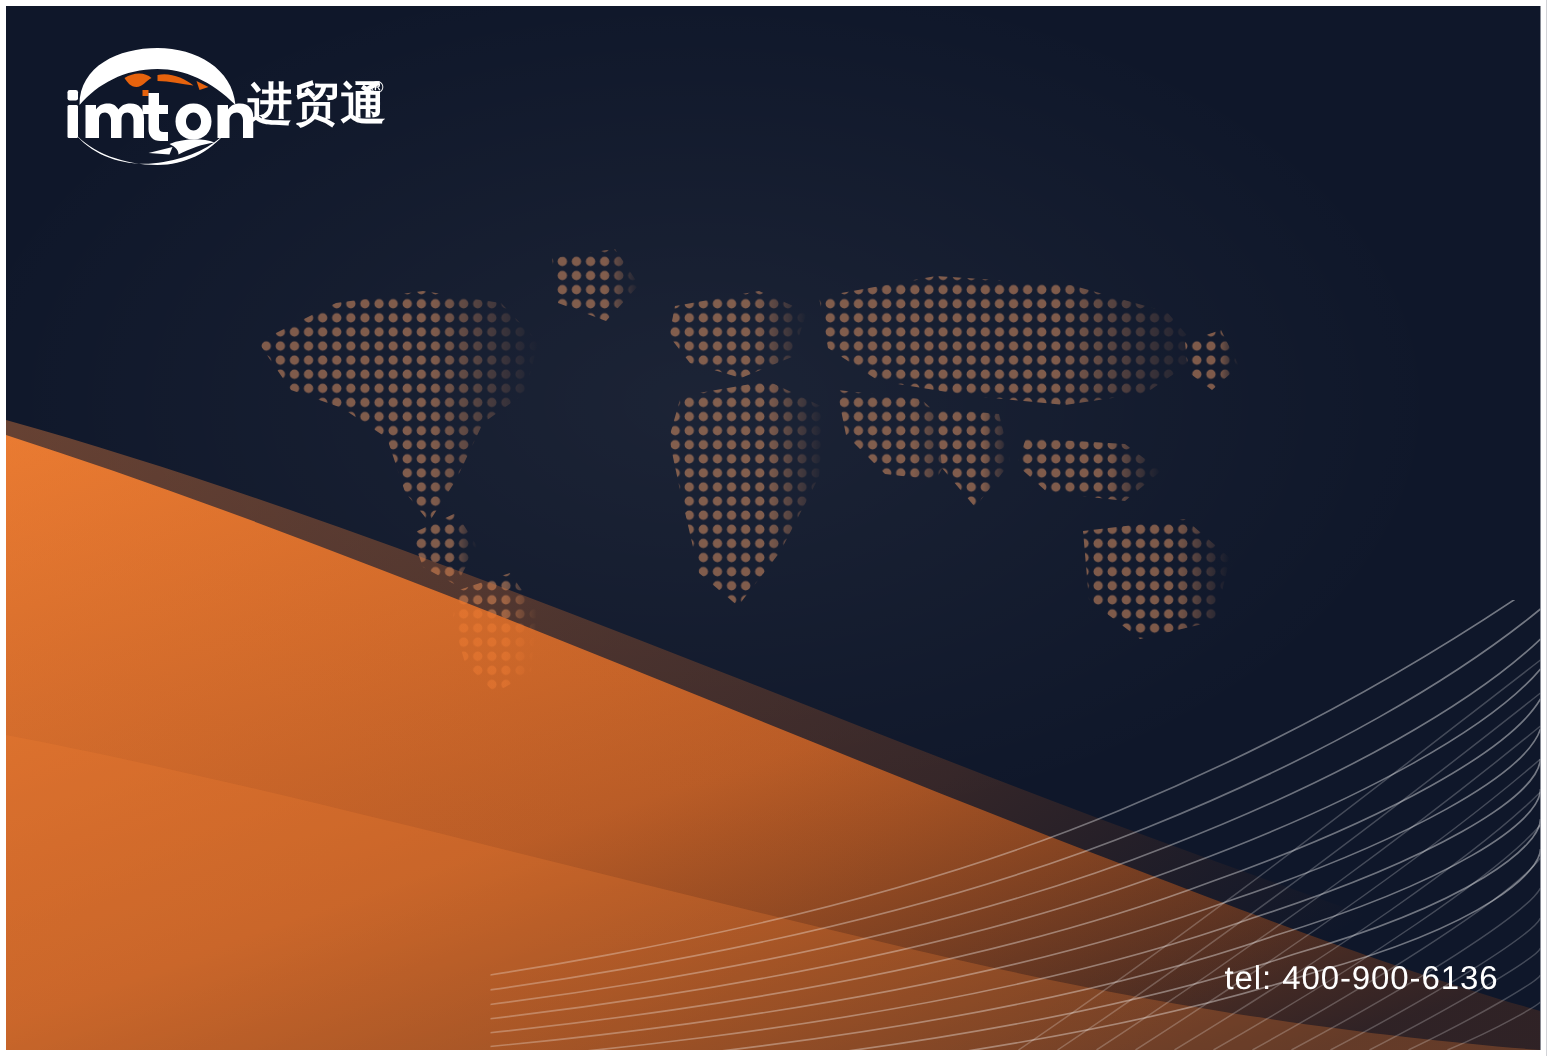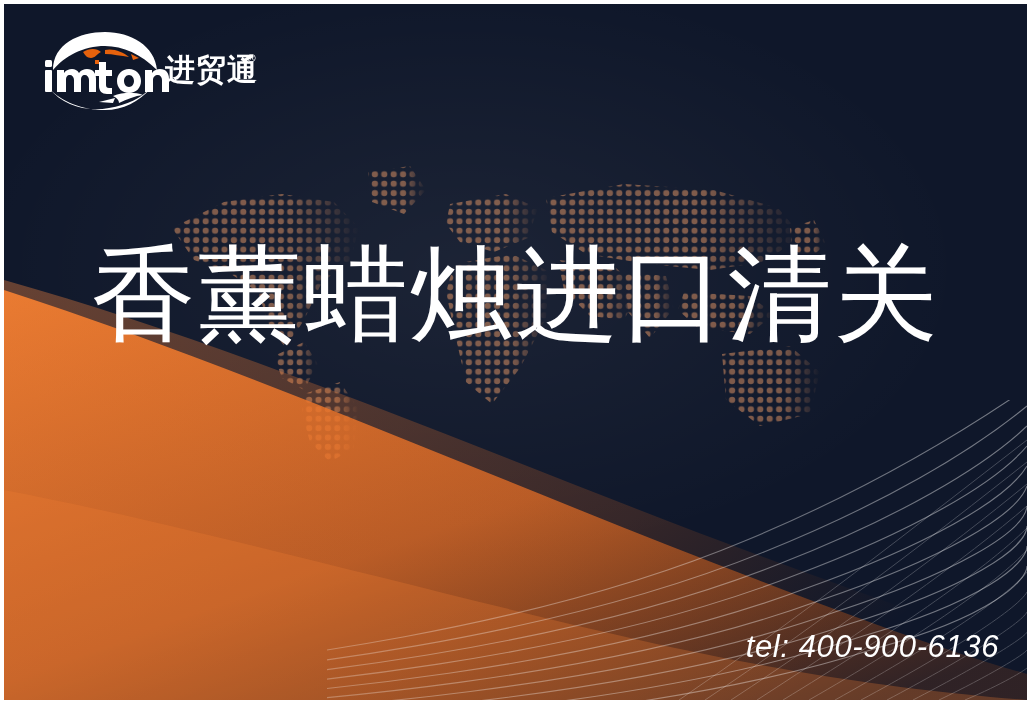--- a/index.html
+++ b/index.html
@@ -53,24 +53,23 @@
     text-align:center;color:#ffffff;
     font-family:"DejaVu Sans","Liberation Sans",sans-serif;
     font-weight:400;font-size:104px;line-height:130px;
     letter-spacing:2px;white-space:nowrap;
   }
   #headline .ln{display:block;}
 
   
   #tel{
     position:absolute;right:28px;bottom:35px;
-    color:#ffffff;font-size:31px;letter-spacing:.6px;
+    color:#ffffff;font-size:22px;letter-spacing:.6px;
     font-family:"Liberation Sans","DejaVu Sans",sans-serif;
     white-space:nowrap;
-    font-style:italic;
   }
 </style>
 </head>
 <body>
 
 <div id="poster">
   <div id="canvas">
 
     <div id="bg-glow"></div>
 
@@ -203,19 +202,18 @@
             <path d="M90,39 c7,0 12,5 12,12 c0,7 -5,12 -12,12 c-7,0 -12,-5 -12,-12 c0,-7 5,-12 12,-12 z m0,6 c-3,0 -5,3 -5,6 c0,3 2,6 5,6 c3,0 5,-3 5,-6 c0,-3 -2,-6 -5,-6 z"></path>
             <path d="M106,40 h7 v3 c2,-3 5,-4 8,-4 c6,0 9,4 9,10 v13 h-7 v-12 c0,-3 -2,-5 -4,-5 c-3,0 -5,2 -5,5 v12 h-8 z"></path>
           </g>
         </svg>
       </div>
       <div id="logo-word">进贸通</div>
       <div id="logo-reg">®</div>
     </div>
 
     <div id="headline">
-      <span class="ln">香薰蜡烛进口清关</span>
     </div>
 
     <div id="tel">tel: 400-900-6136</div>
 
   </div>
 </div>
 
 </body></html>

